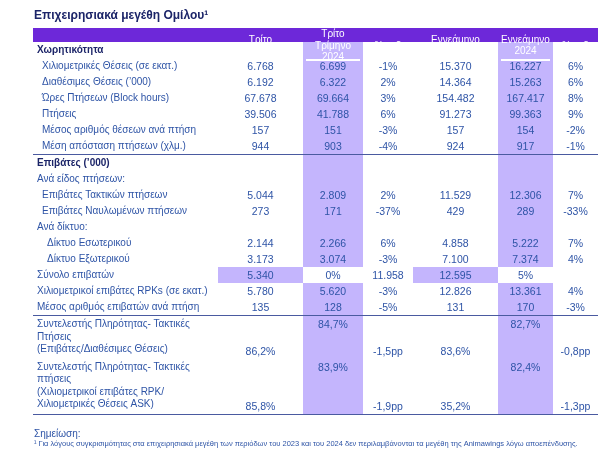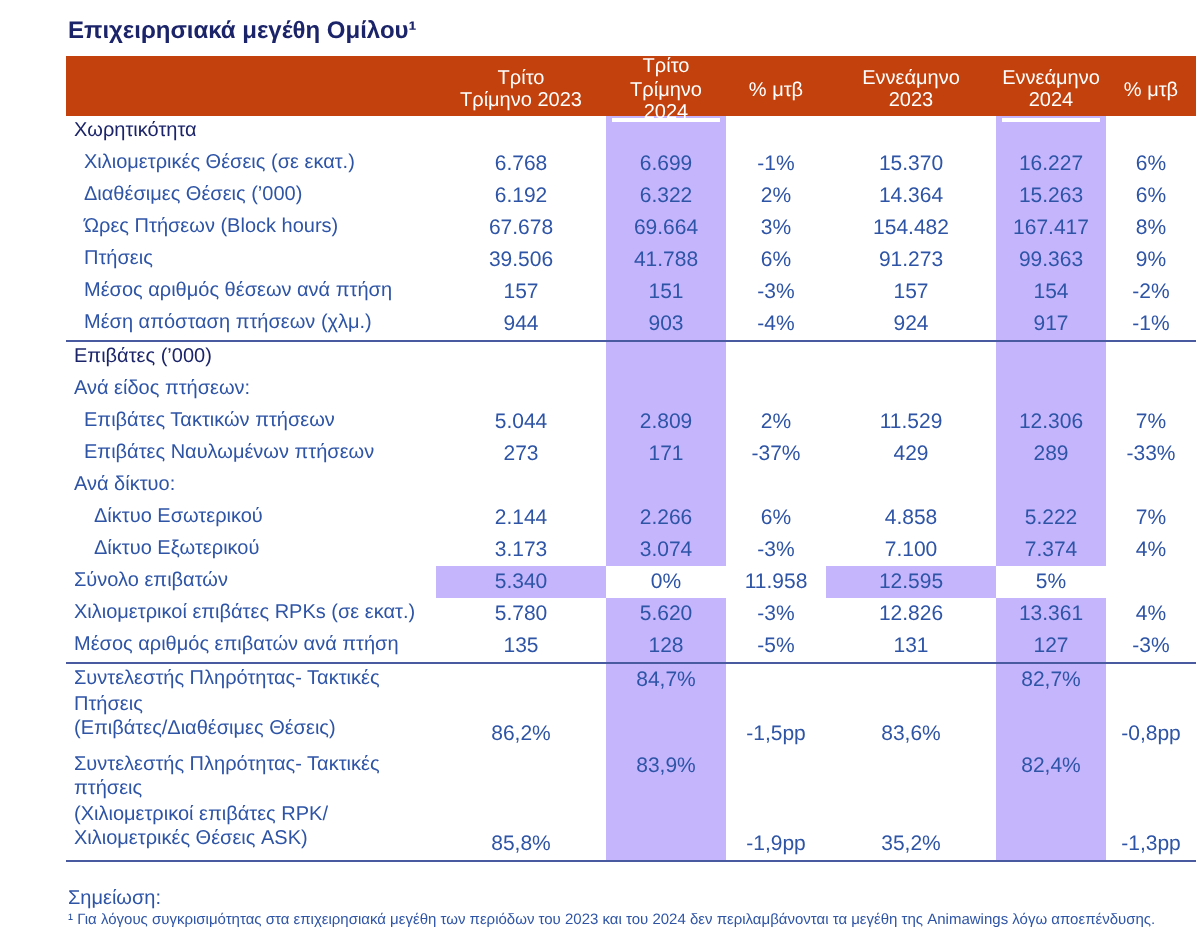--- a/index.html
+++ b/index.html
@@ -6,36 +6,36 @@
   html,body { width:600px; height:469px; background:#ffffff;
     font-family:"Liberation Sans", sans-serif; }
   .page { position:relative; width:600px; height:469px; overflow:hidden;margin-left:13px; }
 
   .title { margin:8px 0 0 21px; font-size:12px; font-weight:bold; color:#1B2468; }
 
   .tbl { margin:6px 0 0 20px; width:565px; }
 
   
   .thead { display:grid; grid-template-columns:185px 85px 60px 50px 85px 55px 45px;
-    background:#c2410c; height:30px; }
+    background:#6d28d9; height:14px; }
   .hcell { display:flex; flex-direction:column; justify-content:center; align-items:center;
     color:#ffffff; font-size:10px; line-height:11.5px; position:relative; text-align:center; }
   .hcell.hl::after { content:""; position:absolute; left:3px; right:3px; bottom:2px;
     height:1.5px; background:#ffffff; }
 
   
   .row { display:grid; grid-template-columns:185px 85px 60px 50px 85px 55px 45px;
     align-items:end; min-height:16px; }
   .cell { font-size:10.5px; line-height:16px; color:#2E54A6; }
   .cell.label { white-space:pre; padding-left:4px; font-size:10px; }
   .cell.v { text-align:center; }
   .cell.hl { background:#c4b5fd; height:100%; }
   .row[data-indent="1"] .label { padding-left:9px; }
   .row[data-indent="2"] .label { padding-left:14px; }
-  .row[data-type="section"] .label { font-weight:normal; color:#1B2468; }
+  .row[data-type="section"] .label { font-weight:bold; color:#1B2468; }
   .row[data-type="multiline"] .label { line-height:12.5px; padding-top:2px; padding-bottom:3px; }
   .row[data-divider="true"] { border-bottom:1.5px solid #4A5AA0; }
 
   
   .footnote { margin:14px 0 0 21px; color:#2E54A6; }
   .footnote .fn-head { font-size:10px; line-height:10px; }
   .footnote .fn-text { font-size:7.5px; line-height:10px; }
 </style>
 </head>
 <body>
@@ -228,21 +228,21 @@
           <div class="cell v hl">13.361</div>
           <div class="cell v">4%</div>
         </div>
 
         <div class="row" data-divider="true">
           <div class="cell label">Μέσος αριθμός επιβατών ανά πτήση</div>
           <div class="cell v">135</div>
           <div class="cell v hl">128</div>
           <div class="cell v">-5%</div>
           <div class="cell v">131</div>
-          <div class="cell v hl">127</div>
+          <div class="cell v hl">170</div>
           <div class="cell v">-3%</div>
         </div>
 
         <div class="row" data-type="multiline">
           <div class="cell label">Συντελεστής Πληρότητας- Τακτικές
 Πτήσεις
 (Επιβάτες/Διαθέσιμες Θέσεις)</div>
           <div class="cell v">86,2%</div>
           <div class="cell v hl">84,7%</div>
           <div class="cell v">-1,5pp</div>

